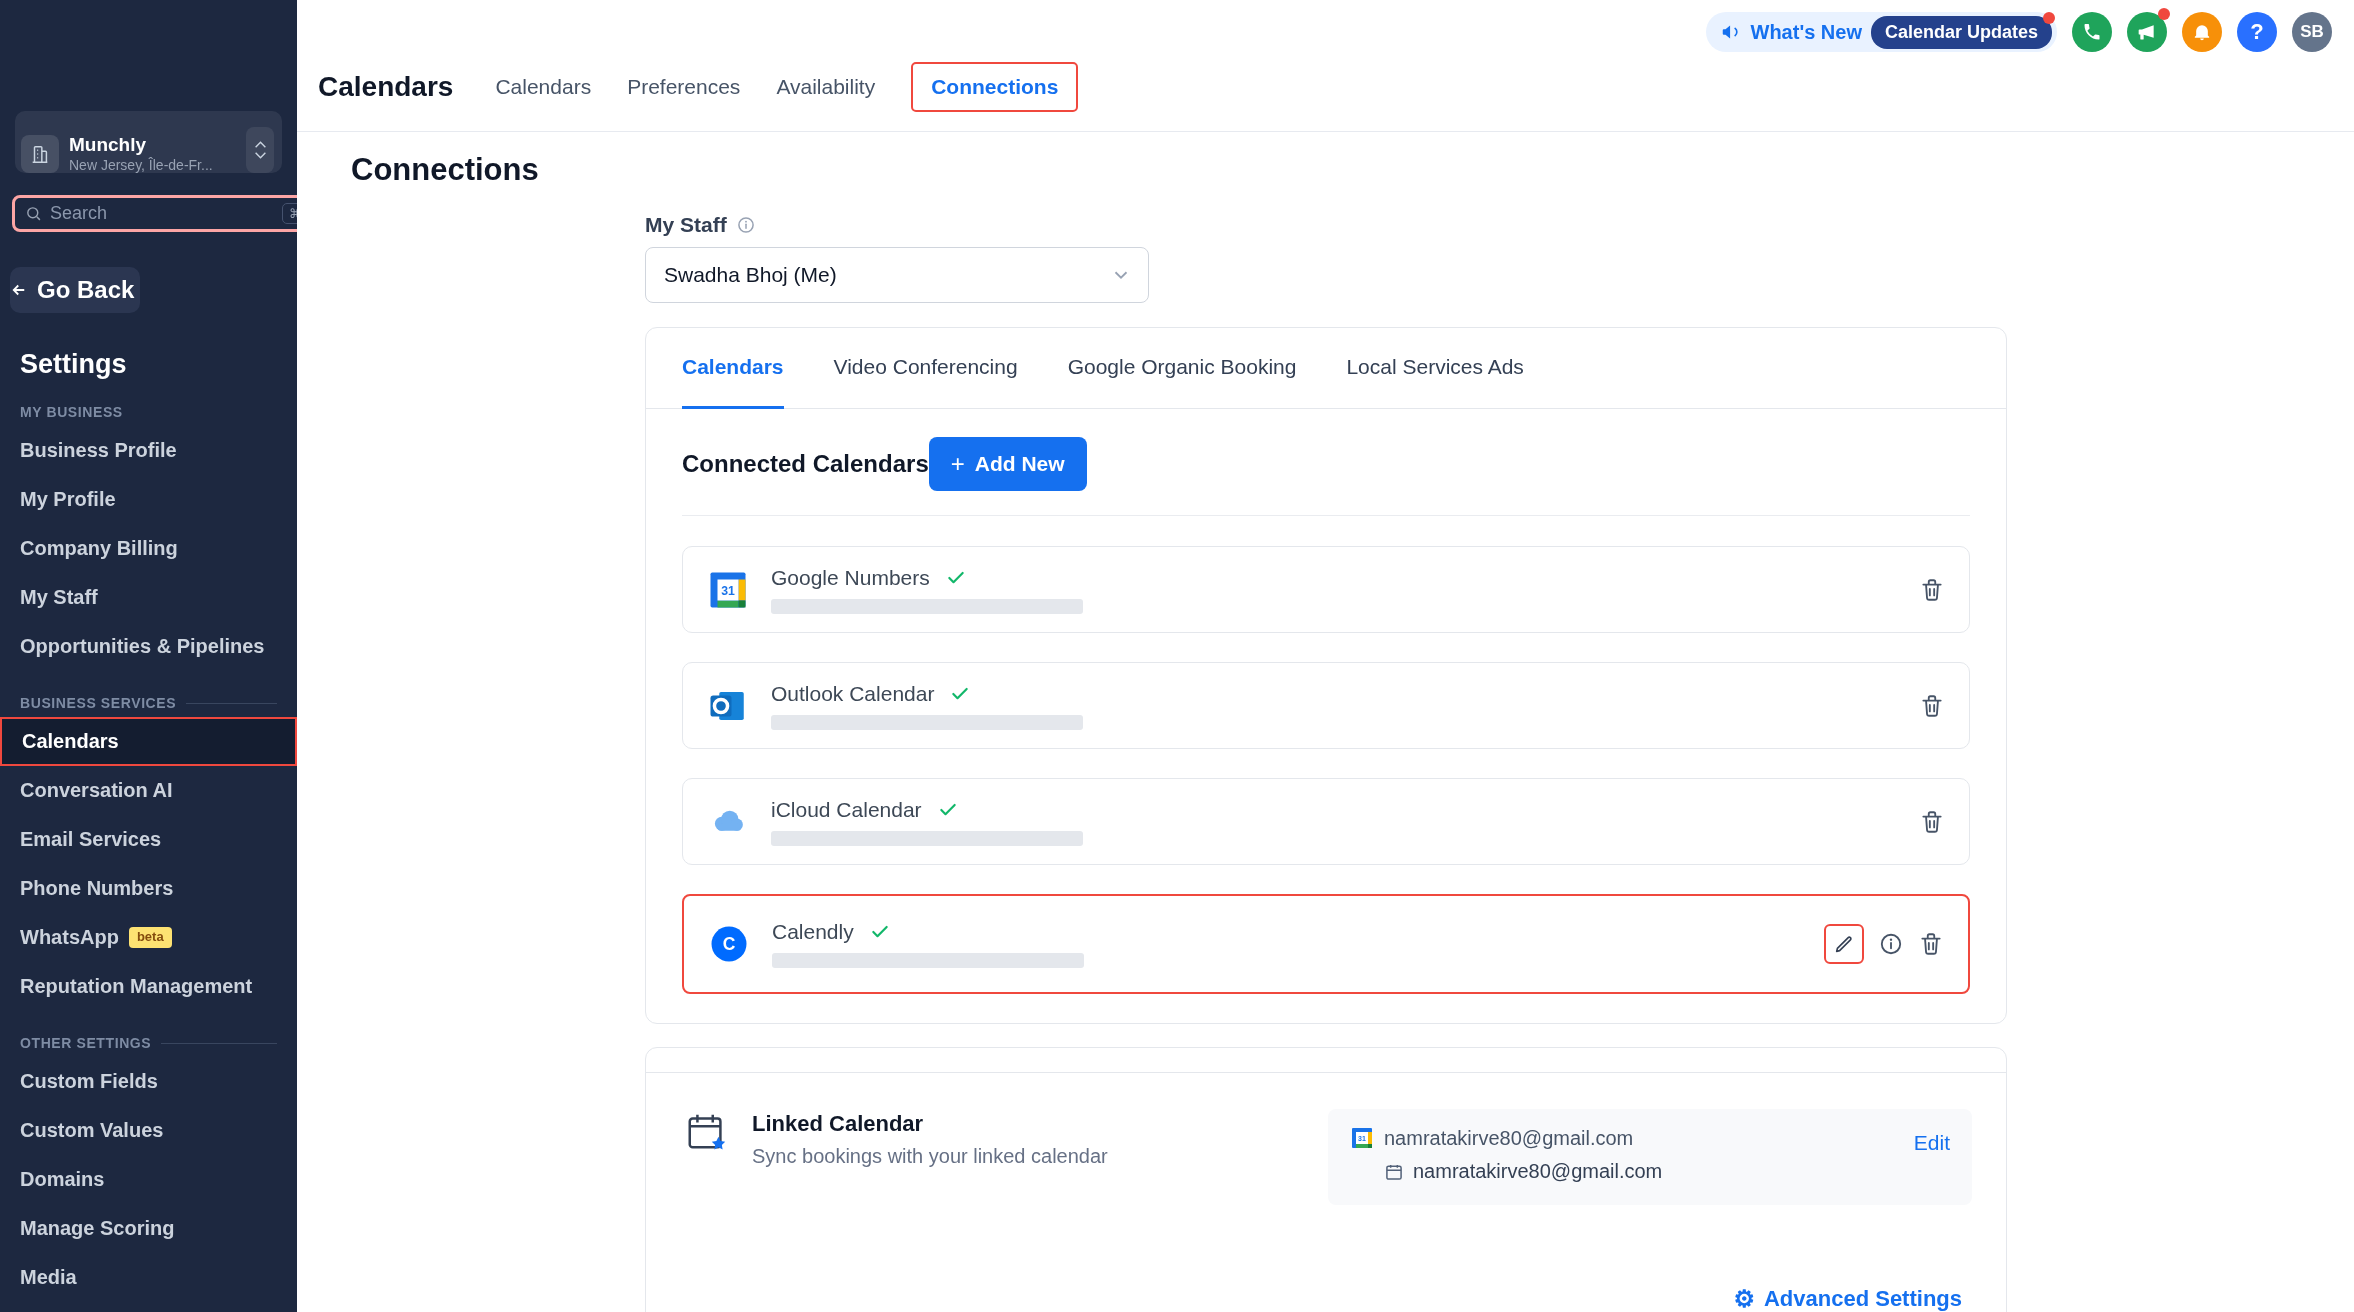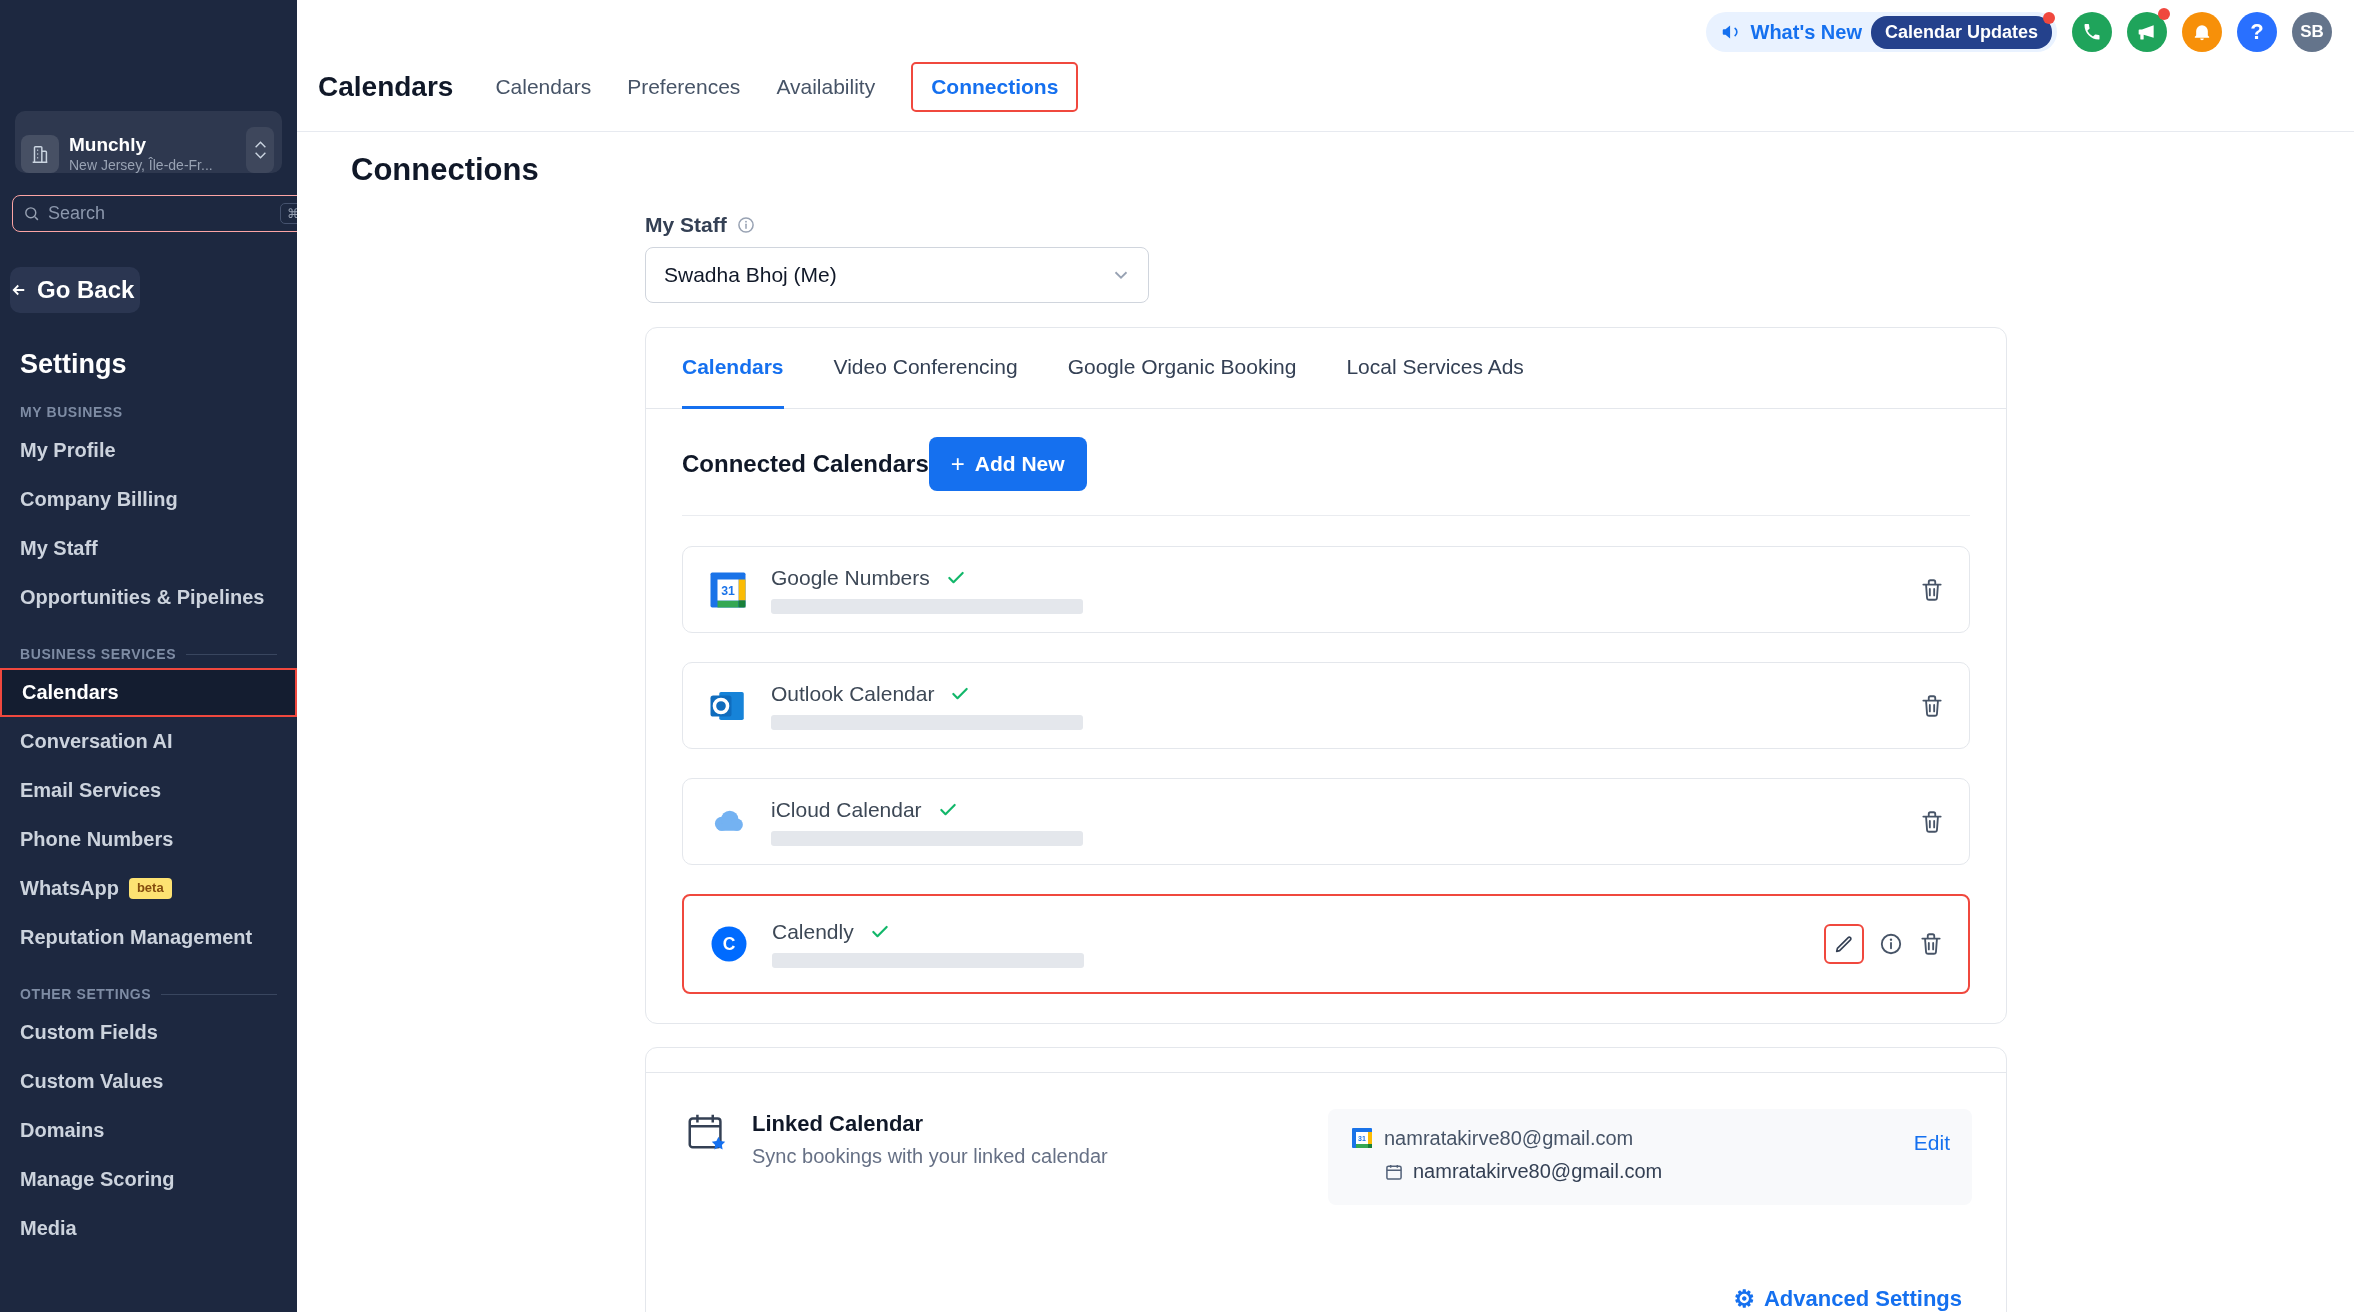--- a/index.html
+++ b/index.html
@@ -28,21 +28,21 @@
   .account-name { font-size:19px; font-weight:700; color:#fff; line-height:1.2; }
   .account-loc { font-size:14px; color:#98a2b3; white-space:nowrap; overflow:hidden; text-overflow:ellipsis; }
   .account-chevrons {
     width:28px; height:46px; border-radius:8px; background:rgba(255,255,255,.08);
     display:flex; flex-direction:column; align-items:center; justify-content:center; gap:2px;
     color:#cbd5e1; flex-shrink:0;
   }
 
   .search-row { margin:22px 12px 0 12px; display:flex; gap:10px; }
   .search-box {
-    flex:1; height:37px; border:1px solid #fca5a5; border-radius:8px;
+    flex:1; height:37px; border:3px solid #fca5a5; border-radius:8px;
     display:flex; align-items:center; padding:0 8px 0 10px; color:#98a2b3;
   }
   .search-box input {
     flex:1; min-width:0; background:transparent; border:none; outline:none;
     color:#cbd5e1; font-size:18px; margin-left:8px; font-family:"Liberation Sans",sans-serif;
   }
   .search-box input::placeholder { color:#8b97ac; }
   .kbd {
     border:1px solid #45526e; border-radius:5px; font-size:13px; color:#98a2b3;
     padding:2px 6px; white-space:nowrap;
@@ -225,20 +225,23 @@
         <path d="M19 12H5M11 18l-6-6 6-6"></path>
       </svg>
     <span>Go Back</span>
   </div>
 
   <h2 class="settings-title">Settings</h2>
 
   <div class="section-label">
     <span>MY BUSINESS</span>
   </div>
+  <div class="nav-item">
+      <span>Business Profile</span>
+    </div>
   <div class="nav-item">
       <span>My Profile</span>
     </div>
   <div class="nav-item">
       <span>Company Billing</span>
     </div>
   <div class="nav-item">
       <span>My Staff</span>
     </div>
   <div class="nav-item">

